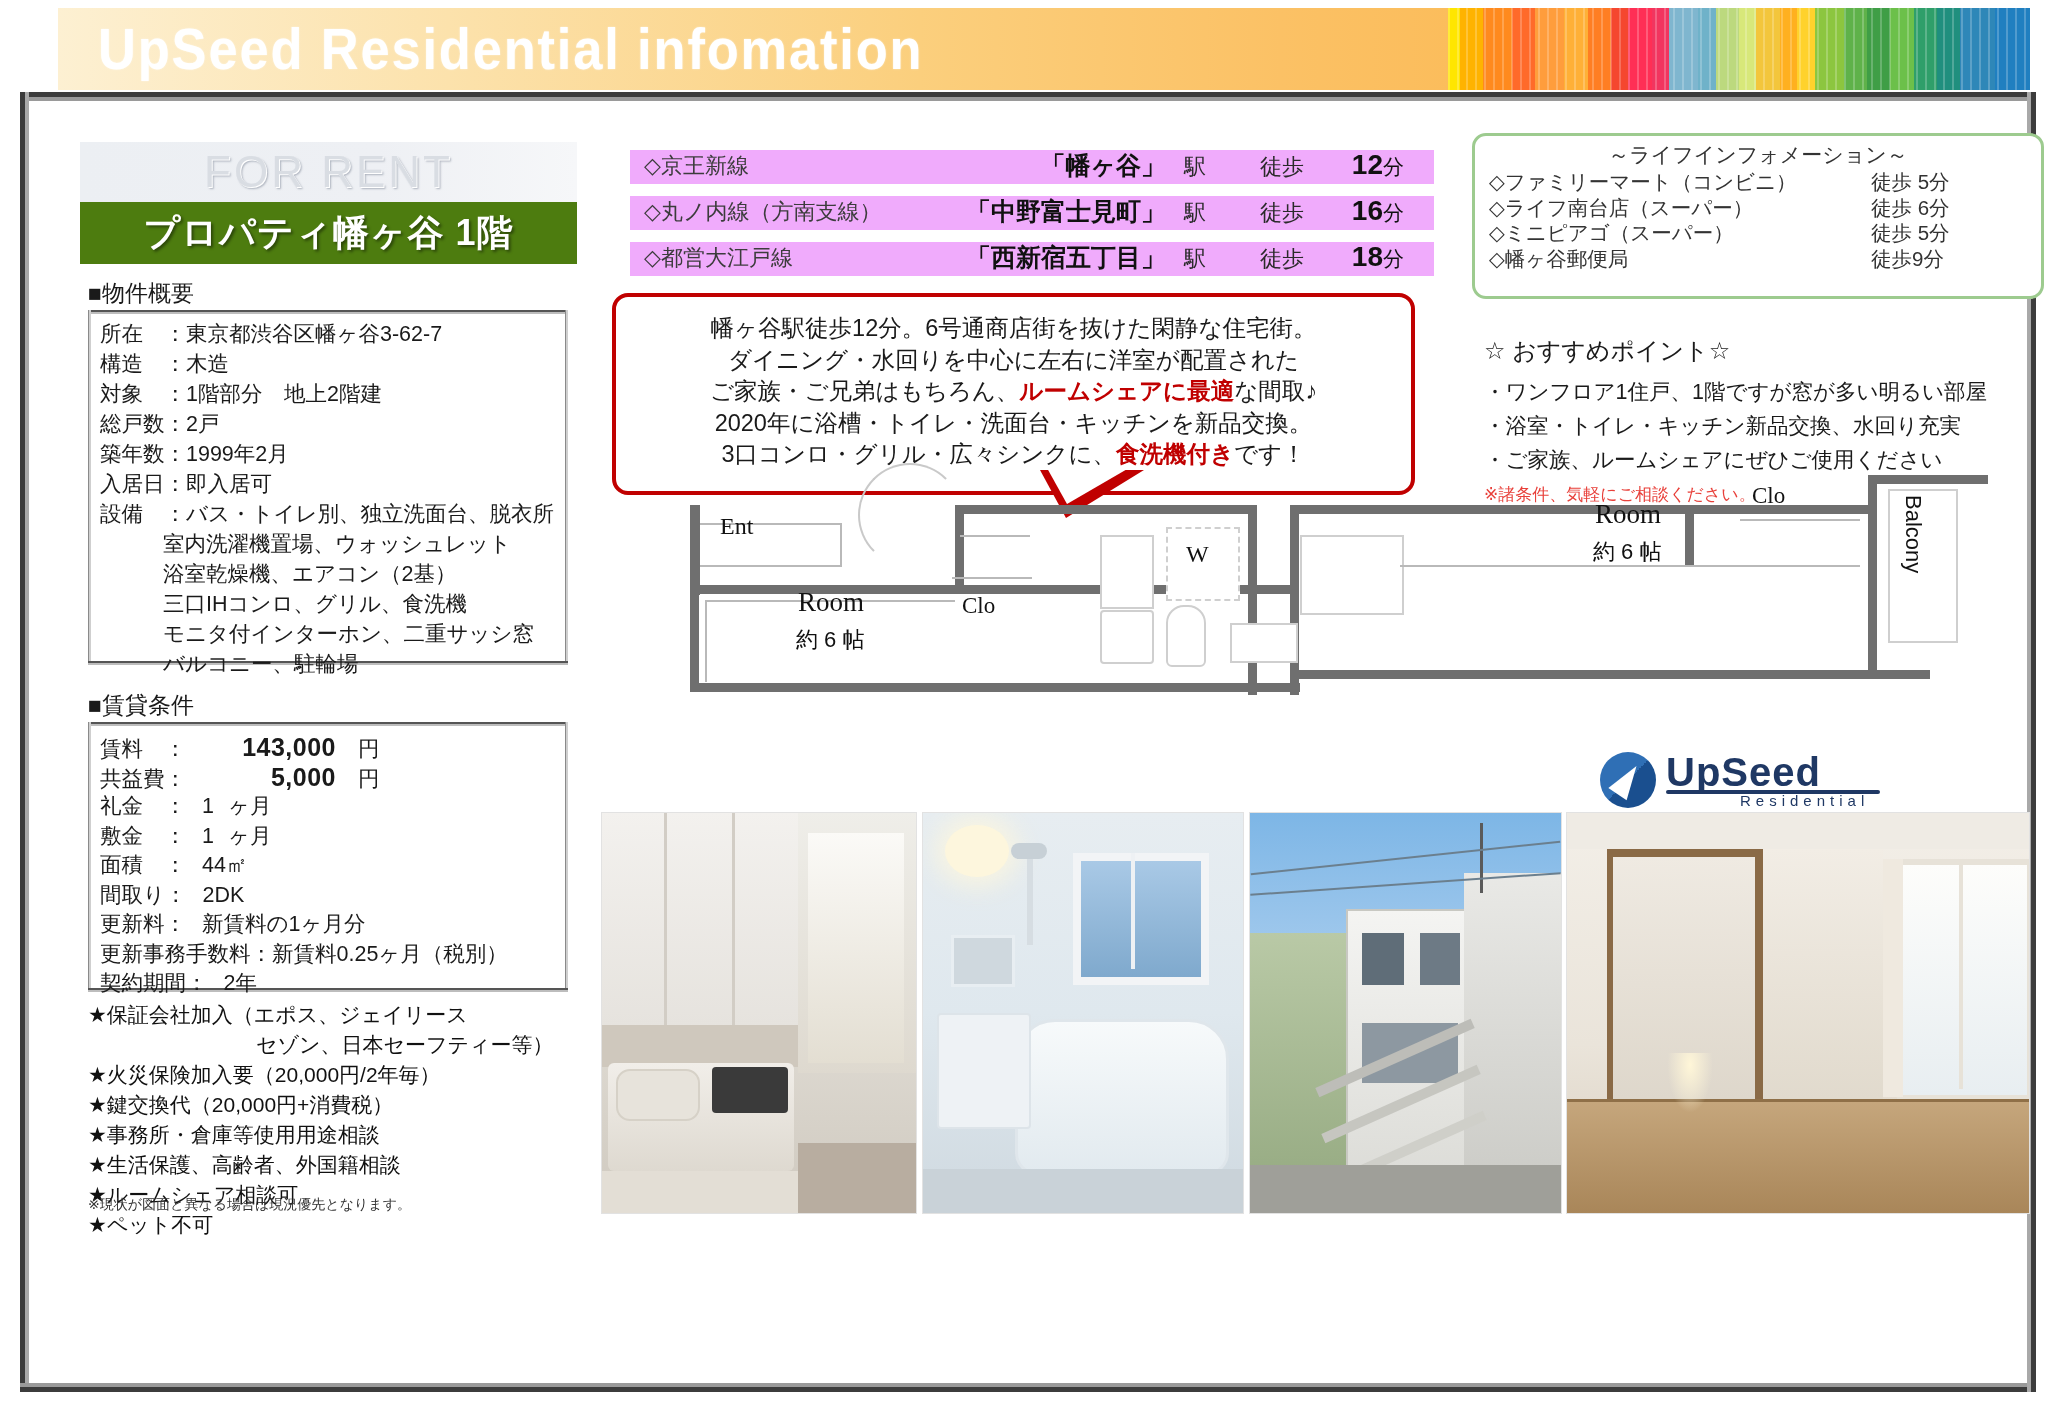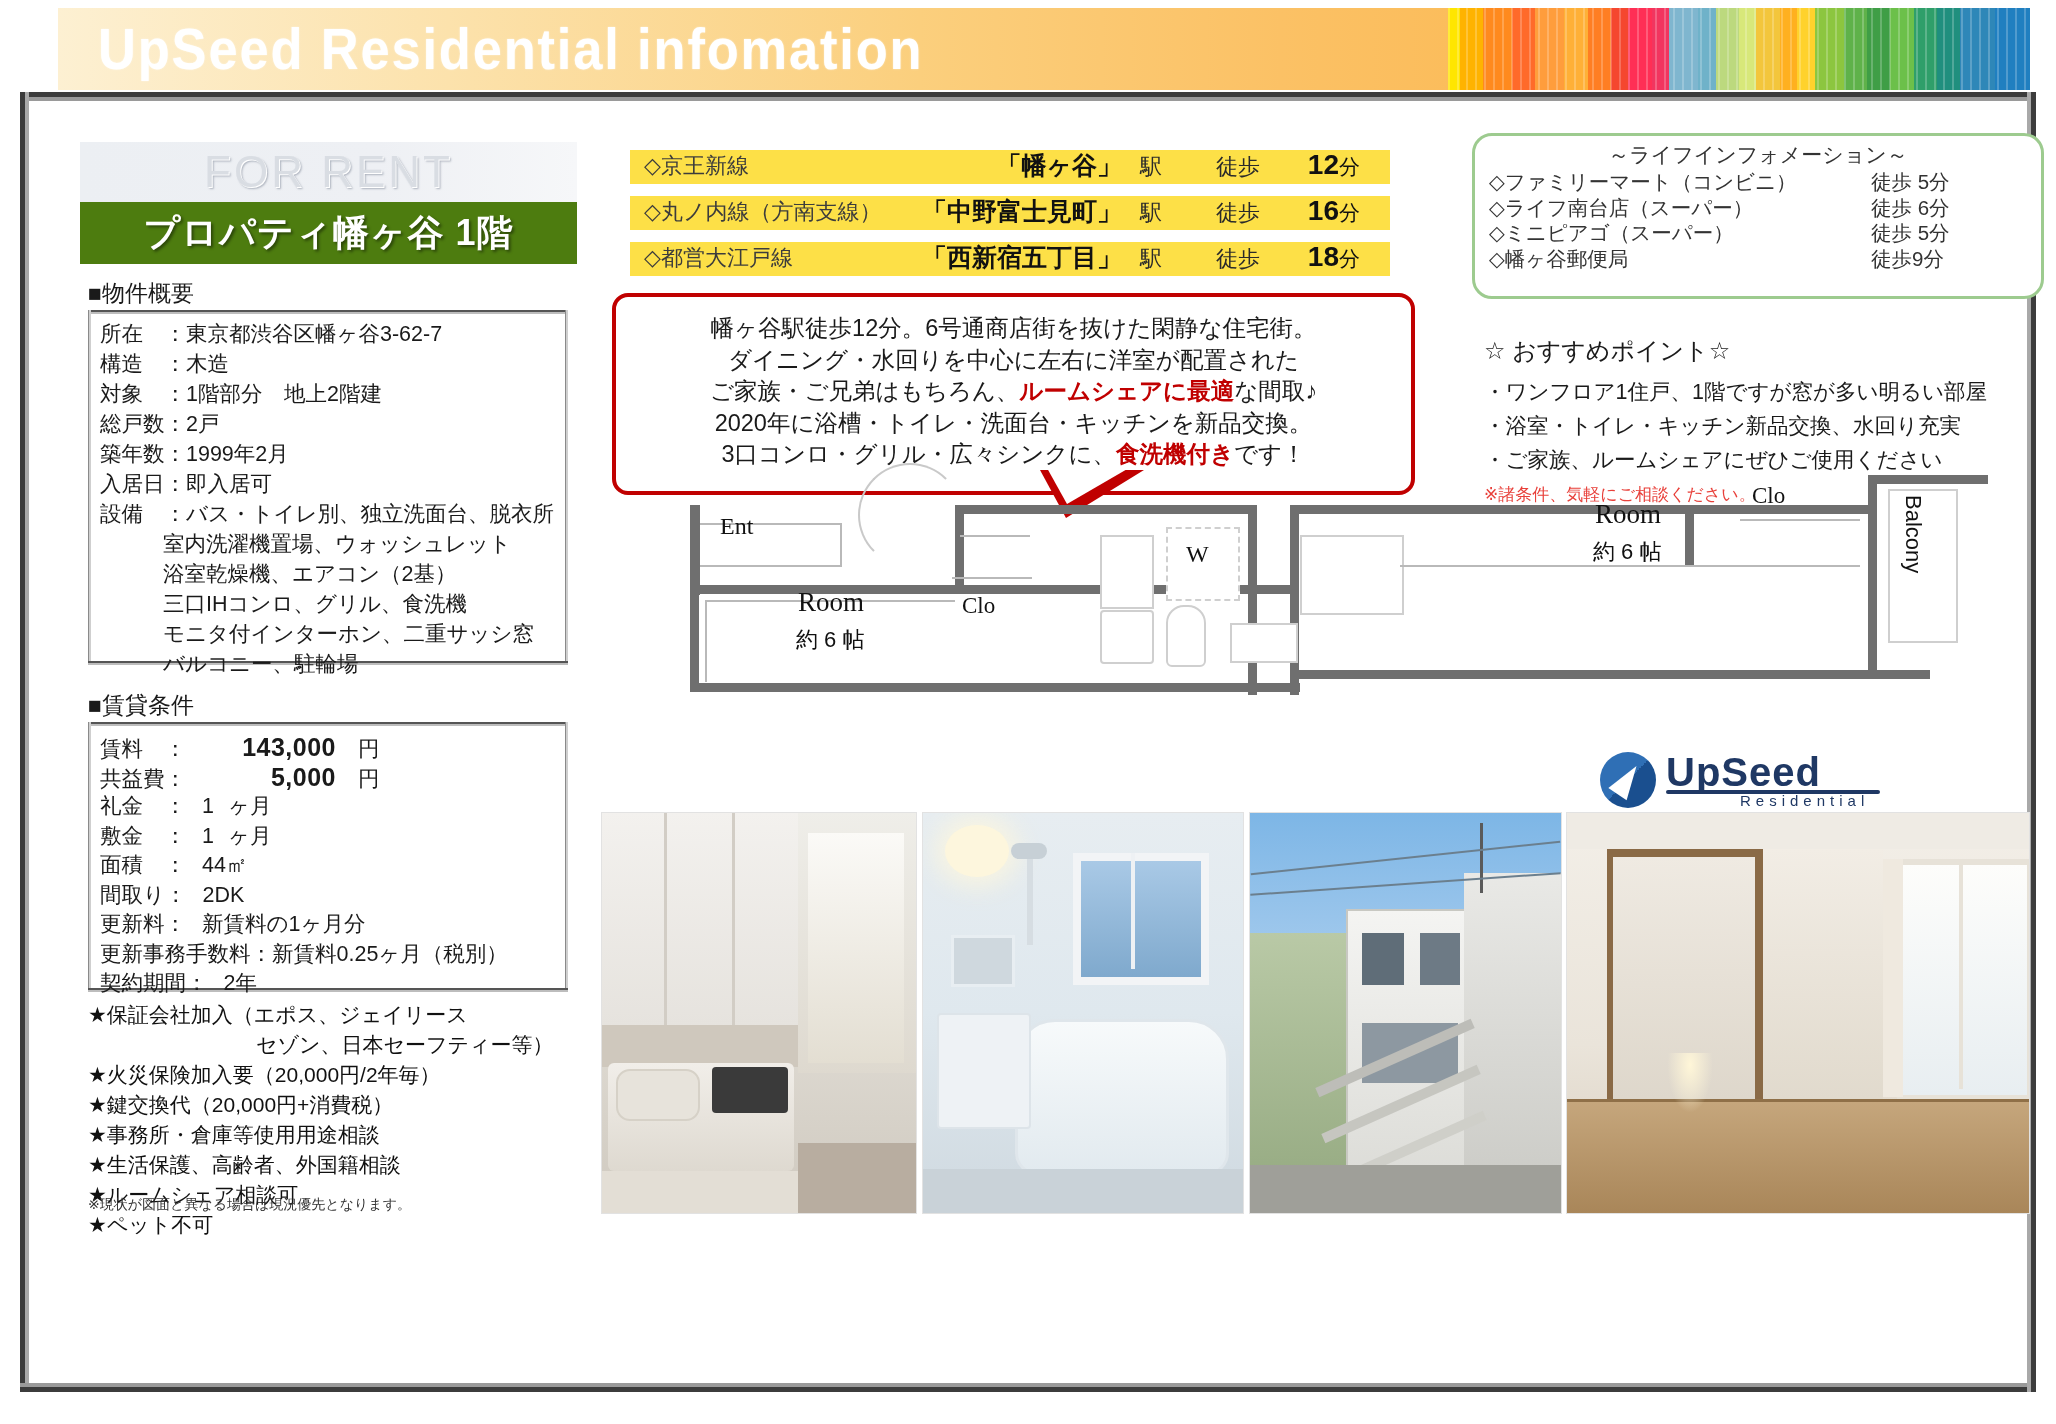--- a/index.html
+++ b/index.html
@@ -51,39 +51,39 @@
 
   .kv{position:absolute;font-size:21.5px;line-height:29.5px;color:#1a1a1a;white-space:pre;}
 
   .money{font-size:25px;font-weight:bold;letter-spacing:.5px;}
 
   .stars{position:absolute;left:88px;top:1000px;width:470px;font-size:21px;line-height:30px;color:#111;}
   .stars div{white-space:pre;}
   .note-small{position:absolute;left:88px;top:1196px;font-size:14px;color:#333;}
 
   
-  .strow{position:absolute;height:34px;background:#fde047;}
+  .strow{position:absolute;height:34px;background:#f0abfc;padding-left:44px;}
   .strow .line{position:absolute;left:14px;top:-1px;font-size:22px;line-height:34px;color:#3c3c3c;white-space:nowrap;}
   .strow .stn{position:absolute;font-size:25px;line-height:34px;font-weight:bold;color:#111;white-space:nowrap;}
   .strow .walk{position:absolute;font-size:22px;line-height:34px;color:#2a2a2a;}
   .strow .min{position:absolute;font-size:28px;line-height:34px;font-weight:bold;color:#111;}
   .strow .minu{font-size:21px;font-weight:normal;}
 
   
   .bubble{position:absolute;left:612px;top:293px;width:795px;height:194px;border:4px solid #c00000;border-radius:16px;background:#fff;}
   .bubble p{margin:0;text-align:center;font-size:23.5px;line-height:31.5px;color:#1a1a1a;white-space:nowrap;}
   .bubble .body{padding-top:16px;}
   .bubble em{font-style:normal;font-weight:bold;color:#c00000;}
   .tail{position:absolute;left:1040px;top:470px;width:0;height:0;
     border-left:26px solid transparent;border-right:78px solid transparent;border-top:48px solid #c00000;}
   .tail-in{position:absolute;left:1047px;top:468px;width:0;height:0;
     border-left:20px solid transparent;border-right:62px solid transparent;border-top:36px solid #fff;}
 
   
-  .lifebox{position:absolute;left:1472px;top:133px;width:566px;height:160px;border:3px solid #9dcb8f;border-radius:20px;background:#fff;}
+  .lifebox{position:absolute;left:1472px;top:133px;width:566px;height:160px;border:3px solid #9dcb8f;border-radius:14px;background:#fff;}
   .lifebox .lt{text-align:center;font-size:21px;line-height:26px;color:#333;margin-top:6px;}
   .lifebox .row{position:relative;height:25.5px;font-size:20.5px;color:#333;}
   .lifebox .row .nm{position:absolute;left:14px;white-space:nowrap;}
   .lifebox .row .tm{position:absolute;left:396px;white-space:nowrap;}
 
   .pts-title{position:absolute;left:1484px;top:335px;font-size:24px;color:#1a1a1a;}
   .pts{position:absolute;left:1484px;top:375px;font-size:21.5px;line-height:34px;color:#1a1a1a;}
   .pts div{white-space:nowrap;}
   .pts-note{position:absolute;left:1484px;top:483px;font-size:17px;color:#e8403a;}
 

